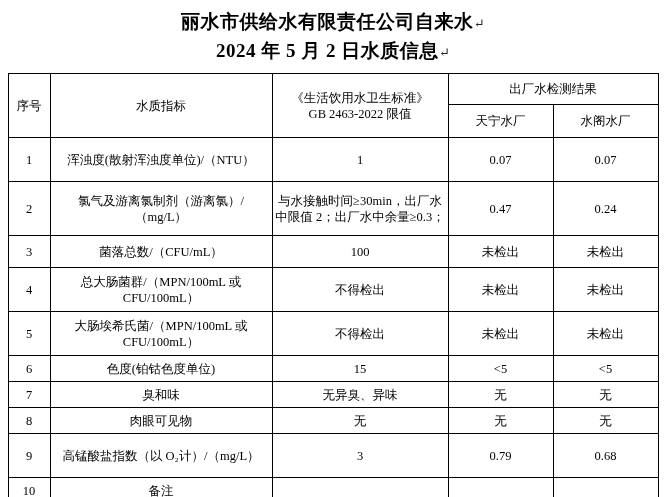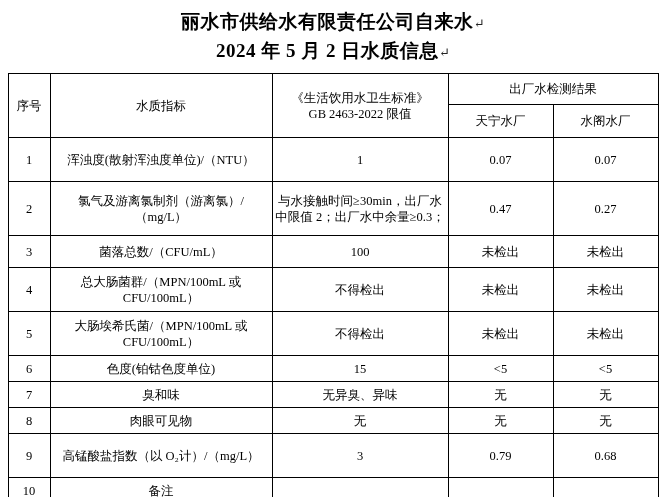--- a/index.html
+++ b/index.html
@@ -125,21 +125,21 @@
         <td class="limit-center">1</td>
         <td>0.07</td>
         <td>0.07</td>
       </tr>
 
       <tr class="row-xtall">
         <td>2</td>
         <td>氯气及游离氯制剂（游离氯）/（mg/L）</td>
         <td class="limit-left">与水接触时间≥30min，出厂水中限值 2；出厂水中余量≥0.3；</td>
         <td>0.47</td>
-        <td>0.27</td>
+        <td>0.24</td>
       </tr>
 
       <tr class="row-mid">
         <td>3</td>
         <td>菌落总数/（CFU/mL）</td>
         <td class="limit-center">100</td>
         <td>未检出</td>
         <td>未检出</td>
       </tr>
 

